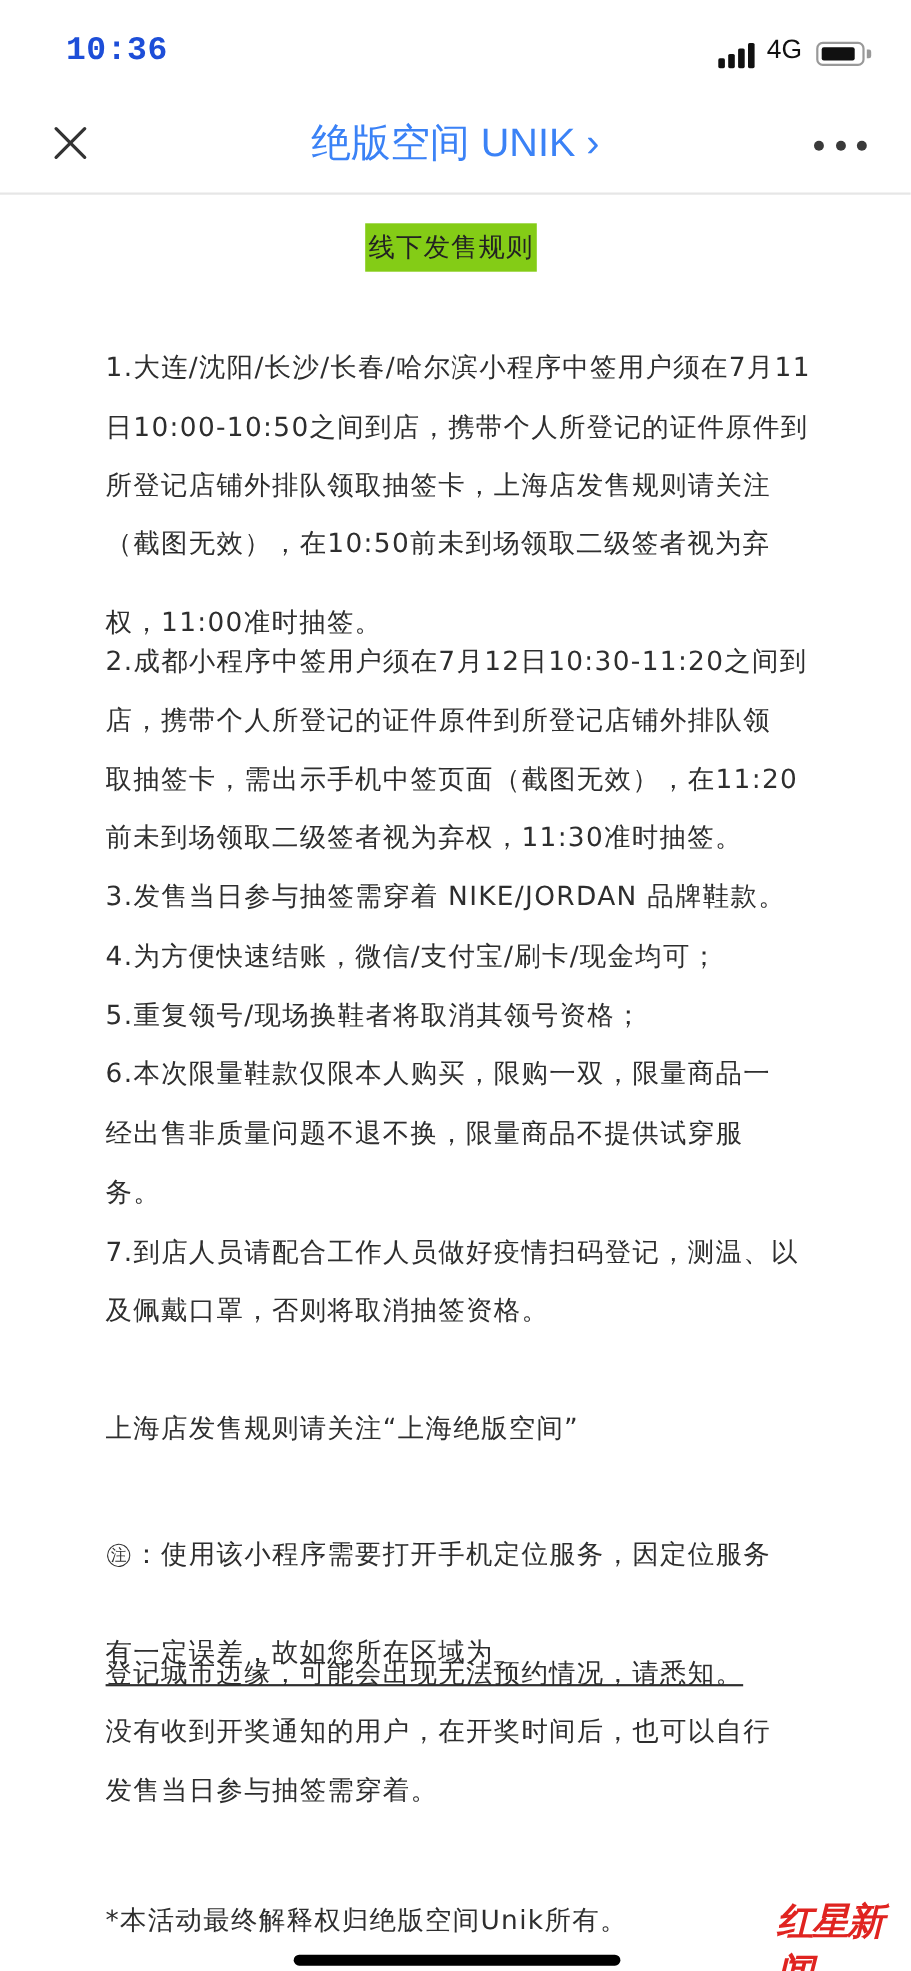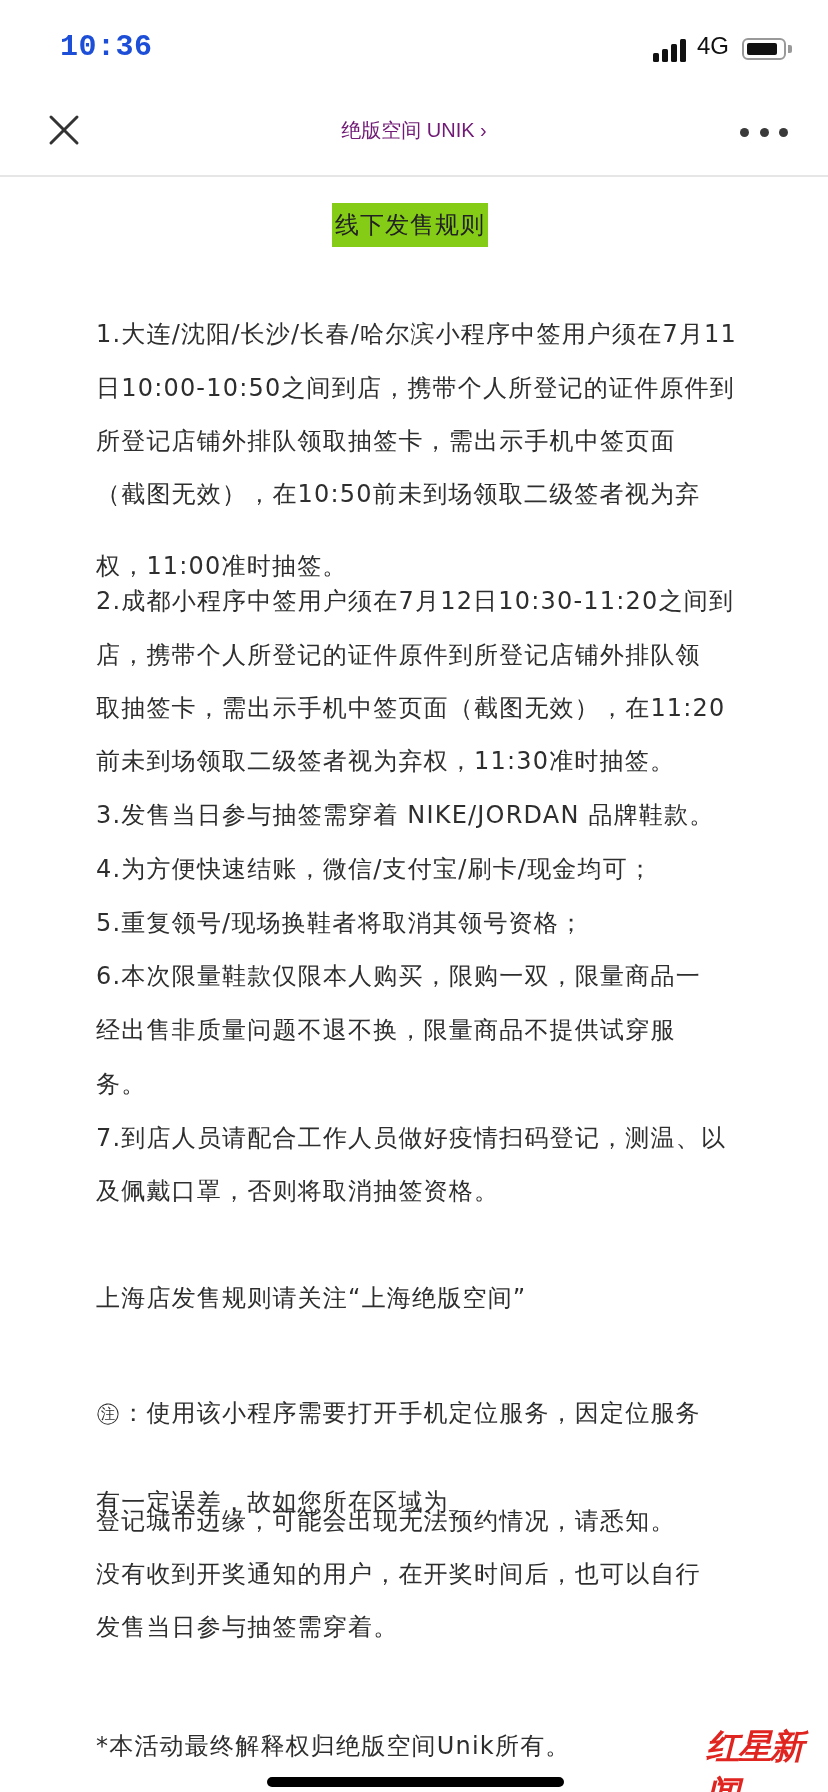--- a/index.html
+++ b/index.html
@@ -12,21 +12,21 @@
   
   .time { left:60px; top:30px; font-size:30px; font-weight:bold; color:#1d4ed8; letter-spacing:0.5px; font-family:Liberation Mono, monospace; }
   .signal { left:653px; top:38px; width:38px; height:24px; display:flex; align-items:flex-end; gap:3px; }
   .signal span { display:block; width:6px; background:#111; border-radius:1.5px; }
   .net { left:697px; top:32px; font-size:24px; color:#111; font-family:"Liberation Sans",sans-serif; }
   .battery { left:742px; top:38px; width:44px; height:22px; border:2px solid #999; border-radius:6px; box-sizing:border-box; }
   .battery .fill { position:absolute; left:3px; top:3px; width:30px; height:12px; background:#111; border-radius:2px; }
   .battery-cap { left:788px; top:45px; width:4px; height:8px; background:#999; border-radius:0 2px 2px 0; }
   
   .close-btn { left:44px; top:110px; width:40px; height:40px; }
-  .nav-title { left:0; width:828px; top:110px; text-align:center; font-size:20px; color:#701a75; line-height:40px; font-family:"Liberation Sans","DejaVu Sans",sans-serif; }
+  .nav-title { left:0; width:828px; top:110px; text-align:center; font-size:36px; color:#3b82f6; line-height:40px; font-family:"Liberation Sans","DejaVu Sans",sans-serif; }
   .more-btn { left:740px; top:118px; width:48px; height:28px; display:flex; align-items:center; justify-content:space-between; }
   .more-btn span { width:9px; height:9px; border-radius:50%; background:#3a3a3a; }
   .divider { left:0; top:175px; width:828px; height:2px; background:#e6e6e6; }
   
   .heading { left:332px; top:203px; height:44px; width:156px; background:#84cc16; font-size:24px; line-height:44px; text-align:center; color:#222; letter-spacing:1px; }
   .line { left:96px; font-size:24px; line-height:30px; color:#2e2e2e; white-space:nowrap; letter-spacing:1.2px; }
   .watermark { left:706px; top:1724px; font-size:34px; font-weight:bold; color:#e02420; font-family:"DejaVu Serif",serif; letter-spacing:-2px; font-style:italic; }
   .home-ind { left:267px; top:1777px; width:297px; height:10px; border-radius:5px; background:#000; }
 </style>
 </head>
@@ -57,38 +57,38 @@
   <span></span>
   <span></span>
 </div>
 <div class="abs divider"></div>
 
 <div class="abs heading">线下发售规则</div>
 
 <div id="lines">
     <div class="abs line" style="top: 319px;">1.大连/沈阳/长沙/长春/哈尔滨小程序中签用户须在7月11</div>
     <div class="abs line" style="top: 373px;">日10:00-10:50之间到店，携带个人所登记的证件原件到</div>
-    <div class="abs line" style="top: 426px;">所登记店铺外排队领取抽签卡，需出示手机中签页面</div>
+    <div class="abs line" style="top: 426px;">所登记店铺外排队领取抽签卡，上海店发售规则请关注</div>
     <div class="abs line" style="top: 479px;">（截图无效），在10:50前未到场领取二级签者视为弃</div>
     <div class="abs line" style="top: 533px; margin-top: 18px;">权，11:00准时抽签。</div>
     <div class="abs line" style="top: 586px;">2.成都小程序中签用户须在7月12日10:30-11:20之间到</div>
     <div class="abs line" style="top: 640px;">店，携带个人所登记的证件原件到所登记店铺外排队领</div>
     <div class="abs line" style="top: 693px;">取抽签卡，需出示手机中签页面（截图无效），在11:20</div>
     <div class="abs line" style="top: 746px;">前未到场领取二级签者视为弃权，11:30准时抽签。</div>
     <div class="abs line" style="top: 800px;">3.发售当日参与抽签需穿着 NIKE/JORDAN 品牌鞋款。</div>
     <div class="abs line" style="top: 854px;">4.为方便快速结账，微信/支付宝/刷卡/现金均可；</div>
     <div class="abs line" style="top: 908px;">5.重复领号/现场换鞋者将取消其领号资格；</div>
     <div class="abs line" style="top: 961px;">6.本次限量鞋款仅限本人购买，限购一双，限量商品一</div>
     <div class="abs line" style="top: 1015px;">经出售非质量问题不退不换，限量商品不提供试穿服</div>
     <div class="abs line" style="top: 1069px;">务。</div>
     <div class="abs line" style="top: 1123px;">7.到店人员请配合工作人员做好疫情扫码登记，测温、以</div>
     <div class="abs line" style="top: 1176px;">及佩戴口罩，否则将取消抽签资格。</div>
     <div class="abs line" style="top: 1283px;">上海店发售规则请关注“上海绝版空间”</div>
     <div class="abs line" style="top: 1398px;">㊟：使用该小程序需要打开手机定位服务，因定位服务</div>
     <div class="abs line" style="top: 1451px; margin-top: 36px;">有一定误差，故如您所在区域为</div>
-    <div class="abs line" style="top: 1506px;">登记城市边缘，可能会出现无法预约情况，请悉知。</div>
+    <div class="abs line" style="top: 1506px; text-decoration: underline;">登记城市边缘，可能会出现无法预约情况，请悉知。</div>
     <div class="abs line" style="top: 1559px;">没有收到开奖通知的用户，在开奖时间后，也可以自行</div>
     <div class="abs line" style="top: 1612px;">发售当日参与抽签需穿着。</div>
     <div class="abs line" style="top: 1731px;">*本活动最终解释权归绝版空间Unik所有。</div>
   </div>
 
 <div class="abs watermark">红星新闻</div>
 <div class="abs home-ind"></div>
 
 </body></html>

